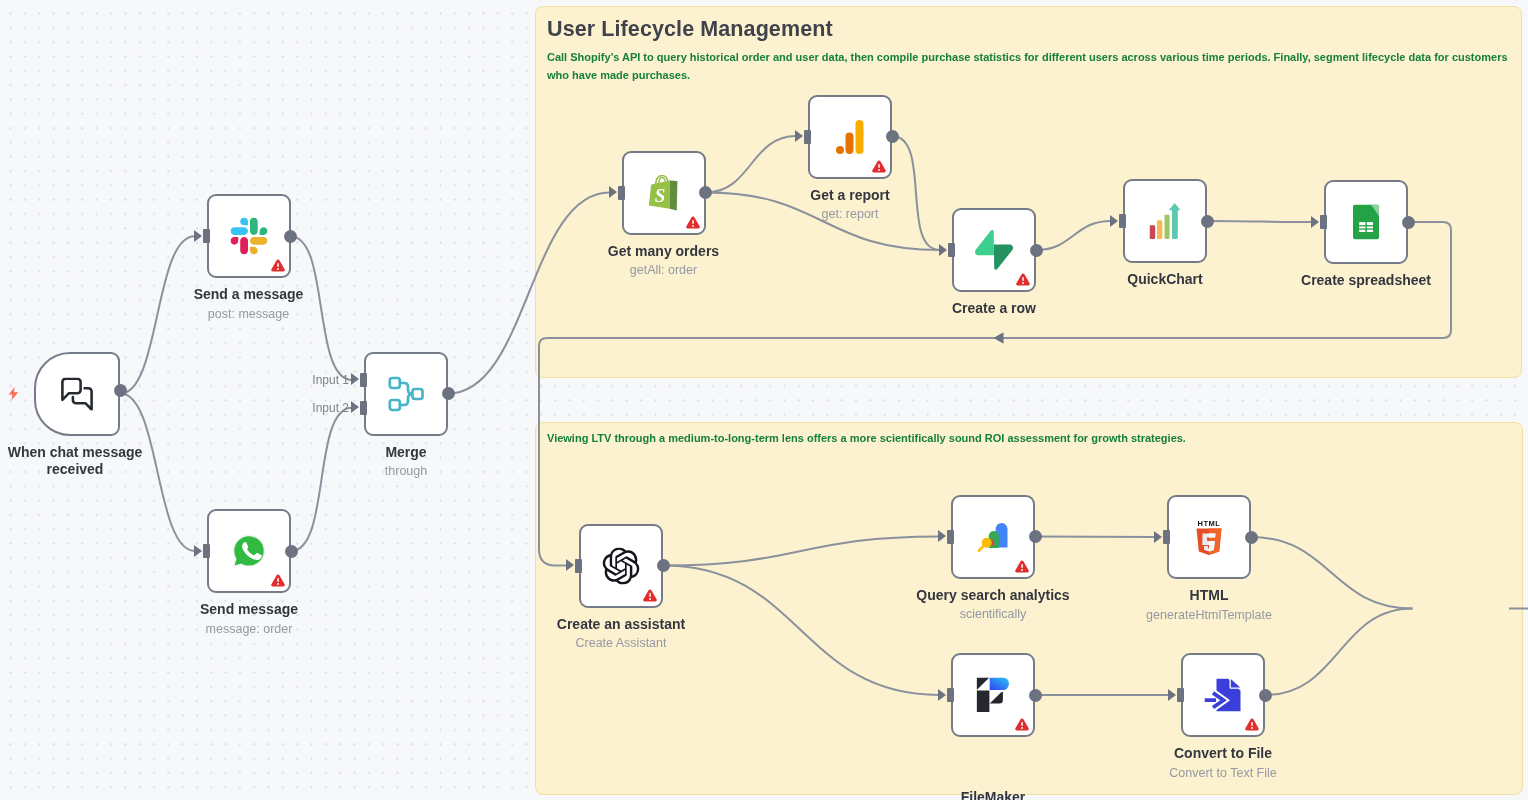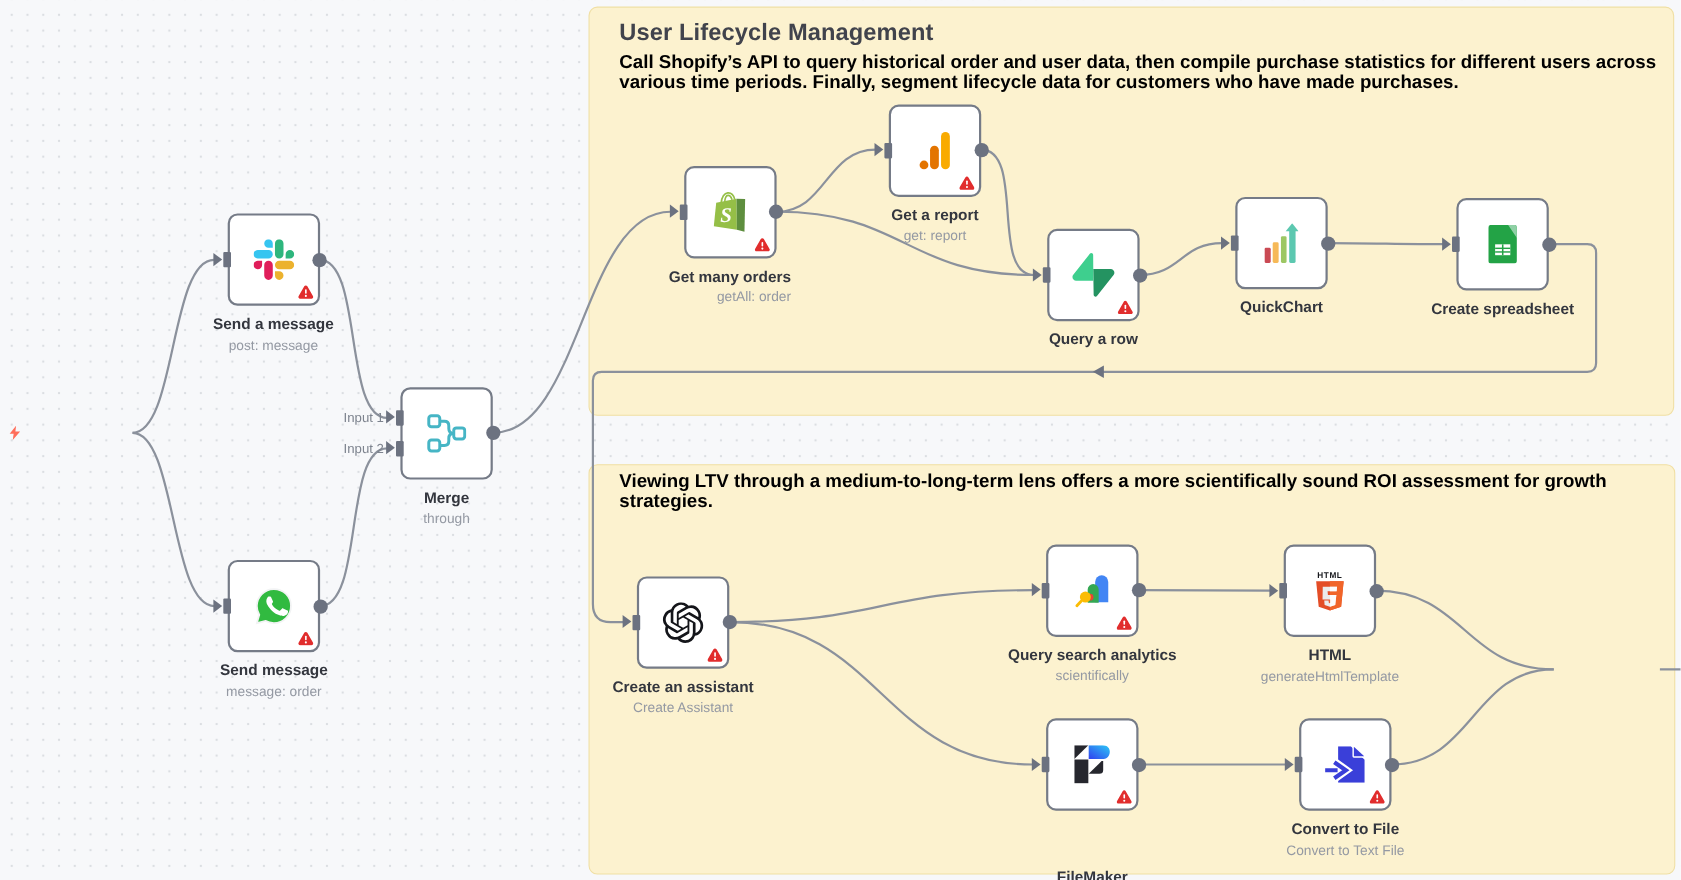--- a/index.html
+++ b/index.html
@@ -2,23 +2,23 @@
 <html><head>
 <meta charset="utf-8">
 <style>
   html,body{margin:0;padding:0;}
   body{width:1528px;height:800px;overflow:hidden;font-family:"Liberation Sans",sans-serif;}
   #canvas{position:relative;width:1528px;height:800px;
     background-color:#f7f8fa;
     background-image:radial-gradient(circle,#dbdee2 0.85px,rgba(219,222,226,0.3) 1.15px,rgba(0,0,0,0) 1.5px);
     background-size:14.33px 14.33px;
     background-position:3.5px 6.3px;}
-  .sticky{position:absolute;background:#fcf2cf;border:1px solid #f0dfa3;border-radius:8px;box-sizing:border-box;padding-left:16px;}
+  .sticky{position:absolute;background:#fcf2cf;border:1px solid #f0dfa3;border-radius:8px;box-sizing:border-box;}
   .sticky h1{margin:0;font-size:21.5px;font-weight:700;color:#41434c;letter-spacing:0.1px;}
-  .sticky p{margin:0;font-size:17px;font-weight:700;color:#000000;line-height:18.3px;}
+  .sticky p{margin:0;font-size:11px;font-weight:700;color:#15803d;line-height:18.3px;}
   .node{position:absolute;width:84px;height:84px;}
   .box{position:absolute;left:0;top:0;width:100%;height:100%;background:#fff;border:2px solid #757b87;border-radius:9px;box-sizing:border-box;}
   .lbl{position:absolute;left:50%;transform:translateX(-50%);text-align:center;white-space:nowrap;
        font-size:14px;font-weight:600;color:#33363e;line-height:17px;}
   .sub{display:block;font-size:12.5px;font-weight:400;color:#9499a3;margin-top:2.5px;}
   .out{position:absolute;width:13px;height:13px;border-radius:50%;background:#6c7280;}
   .inbar{position:absolute;width:7px;height:14px;background:#6c7280;border-radius:1px;}
   .inarrow{position:absolute;width:0;height:0;border-style:solid;border-width:6.5px 0 6.5px 8px;border-color:transparent transparent transparent #6c7280;}
   .err{position:absolute;right:6px;bottom:6px;width:14px;height:13px;}
   svg{display:block;}
@@ -51,20 +51,29 @@
     <path d="M 663.5 565.5 C 801 565.5 801 536.5 939 536.5"></path>
     <path d="M 663.5 565.5 C 801 565.5 801 695 939 695"></path>
     <path d="M 1035.5 536.5 C 1075 536.5 1115 537 1155 537"></path>
     <path d="M 1250.5 537 C 1331 537 1332 608.5 1412.5 608.5"></path>
     <path d="M 1035.5 695 C 1080 695 1124 695 1169 695"></path>
     <path d="M 1265 695 C 1339 695 1339 608.5 1412.5 608.5"></path>
     <path d="M 1509 608.5 H 1528"></path>
     <polygon points="993.5,338 1003.5,332.3 1003.5,343.7" fill="#6c7280" stroke="none"></polygon>
   </svg>
 
+  <div class="node" style="left:34px;top:351.5px;width:86px;">
+    <div class="box" style="border-radius:36px 9px 9px 36px;"></div>
+    <svg class="ic" style="left:43px;" width="32" height="33" viewBox="0 0 32 33" fill="none">
+      <path d="M1.4 22.3 V4.4 a3.1 3.1 0 0 1 3.1 -3.1 H16.5 a3.1 3.1 0 0 1 3.1 3.1 V12.6 a3.1 3.1 0 0 1 -3.1 3.1 H8 Z" stroke="#262a31" stroke-width="2.6" stroke-linejoin="round" fill="#fff"></path>
+      <path d="M11.9 19.6 V22.7 a3.1 3.1 0 0 0 3.1 3.1 H24.6 L30.6 32 V13.9 a3.1 3.1 0 0 0 -3.1 -3.1 H23.6" stroke="#262a31" stroke-width="2.6" stroke-linejoin="round" stroke-linecap="round"></path>
+    </svg>
+    <div class="out" style="left:79.5px;top:32.5px;"></div>
+    <div class="lbl" style="top:92px;left:41px;">When chat message<br>received</div>
+  </div>
   <svg style="position:absolute;left:8px;top:387px;" width="11" height="13" viewBox="0 0 11 13">
     <path d="M6.6 0 L0.8 7.4 H4.4 L3.6 13 L10.3 5.2 H6 Z" fill="#ff6d5a"></path>
   </svg>
 
   <div class="node" style="left:206.5px;top:194px;">
     <div class="box"></div>
     <svg class="ic" width="37" height="37" viewBox="0 0 123 123">
       <path fill="#E01E5A" d="M25.8 77.6c0 7.1-5.8 12.9-12.9 12.9S0 84.7 0 77.6s5.8-12.9 12.9-12.9h12.9v12.9zM32.3 77.6c0-7.1 5.8-12.9 12.9-12.9s12.9 5.8 12.9 12.9v32.3c0 7.1-5.8 12.9-12.9 12.9s-12.9-5.8-12.9-12.9V77.6z"></path>
       <path fill="#36C5F0" d="M45.2 25.8c-7.1 0-12.9-5.8-12.9-12.9S38.1 0 45.2 0s12.9 5.8 12.9 12.9v12.9H45.2zM45.2 32.3c7.1 0 12.9 5.8 12.9 12.9s-5.8 12.9-12.9 12.9H12.9C5.8 58.1 0 52.3 0 45.2s5.8-12.9 12.9-12.9h32.3z"></path>
       <path fill="#2EB67D" d="M97 45.2c0-7.1 5.8-12.9 12.9-12.9s12.9 5.8 12.9 12.9-5.8 12.9-12.9 12.9H97V45.2zM90.5 45.2c0 7.1-5.8 12.9-12.9 12.9s-12.9-5.8-12.9-12.9V12.9C64.7 5.8 70.5 0 77.6 0s12.9 5.8 12.9 12.9v32.3z"></path>
@@ -129,21 +138,21 @@
       <text x="6.2" y="27.5" font-family="Liberation Serif,serif" font-size="19" font-weight="bold" font-style="italic" fill="#fff">S</text>
     </svg>
     <div class="inbar" style="left:-4px;top:35px;"></div>
     <div class="inarrow" style="left:-13px;top:35.5px;"></div>
     <div class="out" style="left:77.5px;top:35.5px;"></div>
     <svg class="err" viewBox="0 0 14 13">
         <path d="M7 0.5 C7.6 0.5 8.1 0.8 8.4 1.3 L13.6 10.3 C14.2 11.3 13.5 12.5 12.3 12.5 H1.7 C0.5 12.5 -0.2 11.3 0.4 10.3 L5.6 1.3 C5.9 0.8 6.4 0.5 7 0.5 Z" fill="#e12d2d"></path>
         <rect x="6.3" y="4" width="1.5" height="4" rx="0.7" fill="#fff"></rect>
         <circle cx="7.05" cy="10" r="0.95" fill="#fff"></circle>
       </svg>
-    <div class="lbl" style="top:92px;text-align:right;">Get many orders<span class="sub">getAll: order</span></div>
+    <div class="lbl" style="top:92px;">Get many orders<span class="sub">getAll: order</span></div>
   </div>
 
   <div class="node" style="left:808px;top:94.5px;">
     <div class="box"></div>
     <svg class="ic" width="34" height="34" viewBox="0 0 34 34">
       <rect x="22.5" y="8" width="8" height="34" rx="4" fill="#f9ab00" transform="translate(0 -8)"></rect>
       <rect x="12.5" y="12.5" width="8" height="21.5" rx="4" fill="#e37400"></rect>
       <circle cx="7" cy="30" r="4" fill="#e37400"></circle>
     </svg>
     <div class="inbar" style="left:-4px;top:35px;"></div>
@@ -164,21 +173,21 @@
       <path d="M45.3 2.07c2.8-3.53 8.5-1.6 8.6 2.9l.44 66.4H10.4c-8.11 0-12.63-9.4-7.6-15.6L45.3 2.07z" fill="#3ecf8e"></path>
     </svg>
     <div class="inbar" style="left:-4px;top:35px;"></div>
     <div class="inarrow" style="left:-13px;top:35.5px;"></div>
     <div class="out" style="left:77.5px;top:35.5px;"></div>
     <svg class="err" viewBox="0 0 14 13">
         <path d="M7 0.5 C7.6 0.5 8.1 0.8 8.4 1.3 L13.6 10.3 C14.2 11.3 13.5 12.5 12.3 12.5 H1.7 C0.5 12.5 -0.2 11.3 0.4 10.3 L5.6 1.3 C5.9 0.8 6.4 0.5 7 0.5 Z" fill="#e12d2d"></path>
         <rect x="6.3" y="4" width="1.5" height="4" rx="0.7" fill="#fff"></rect>
         <circle cx="7.05" cy="10" r="0.95" fill="#fff"></circle>
       </svg>
-    <div class="lbl" style="top:92px;">Query a row</div>
+    <div class="lbl" style="top:92px;">Create a row</div>
   </div>
 
   <div class="node" style="left:1123px;top:179px;">
     <div class="box"></div>
     <svg class="ic" width="31" height="36" viewBox="0 0 31 36">
       <rect x="0" y="22.3" width="5.7" height="13.7" rx="1.3" fill="#ca4a54"></rect>
       <rect x="7.5" y="17.3" width="5.4" height="18.7" rx="1.3" fill="#f6b958"></rect>
       <rect x="15" y="11.7" width="5.1" height="24.3" rx="1.3" fill="#9dc764"></rect>
       <path d="M22.5 7 h5.8 V34.7 a1.3 1.3 0 0 1 -1.3 1.3 H23.8 a1.3 1.3 0 0 1 -1.3 -1.3 Z" fill="#5cc8b0"></path>
       <polygon points="25.2,0 31,7.3 19.3,7.3" fill="#5cc8b0"></polygon>

